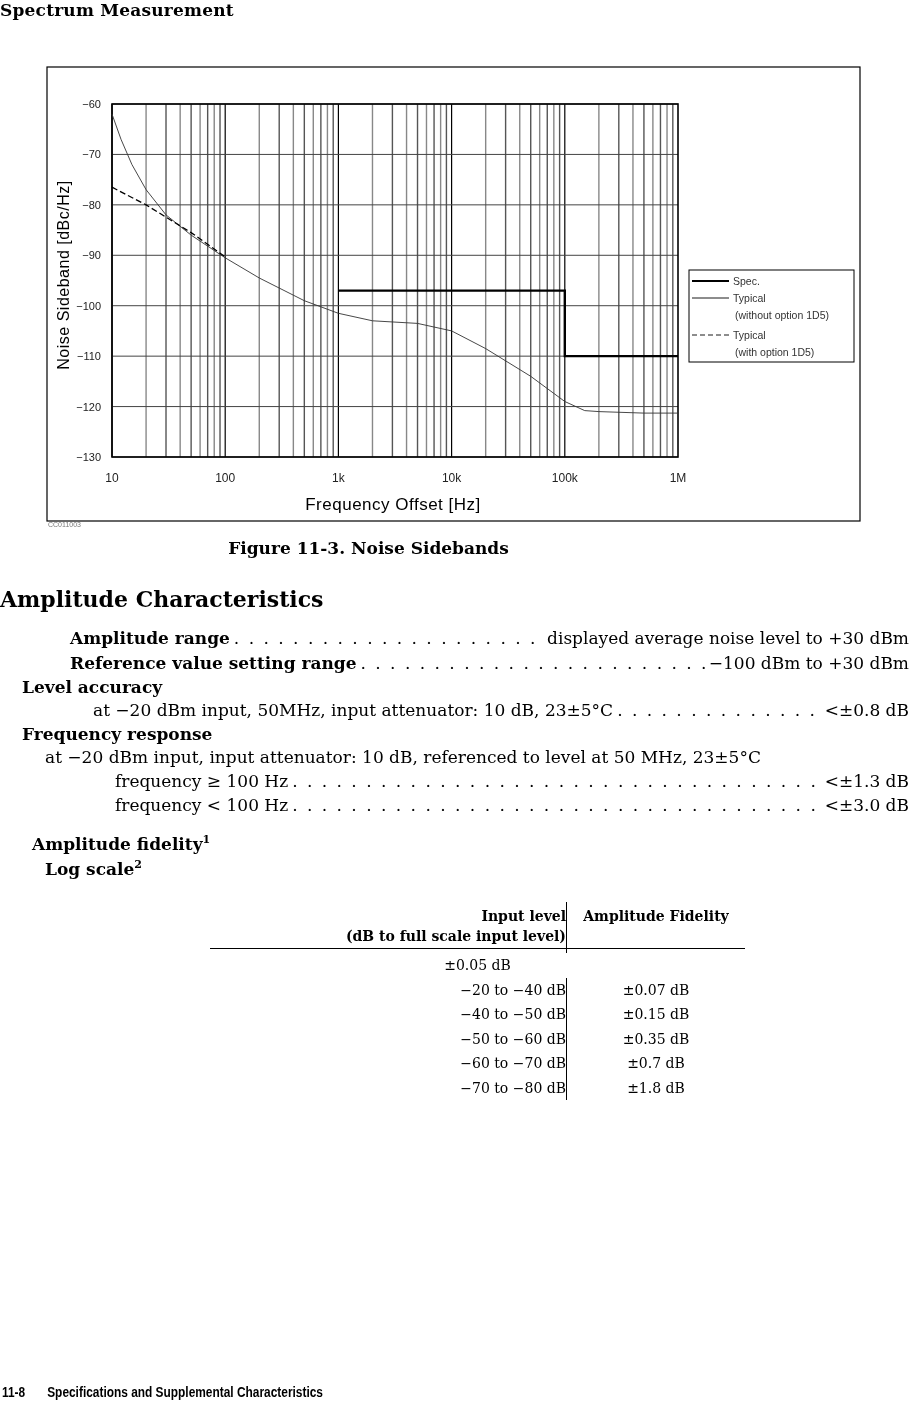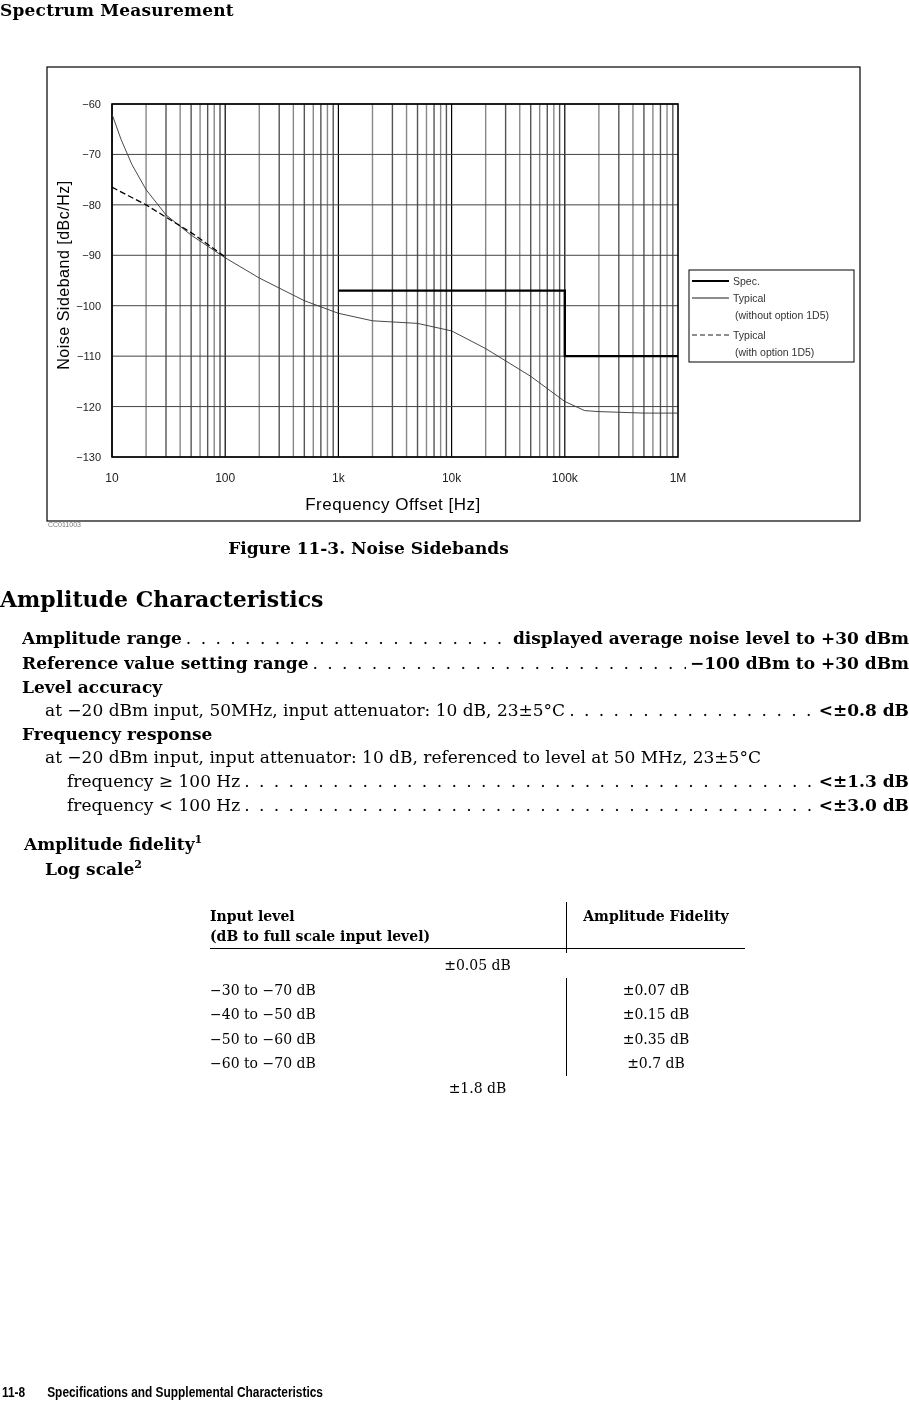--- a/index.html
+++ b/index.html
@@ -2,30 +2,30 @@
 <html><head>
 <meta charset="utf-8">
 <style>
   html, body { margin:0; padding:0; background:#fff; }
   body { width:909px; height:1405px; position:relative; font-family:"DejaVu Serif", serif; color:#000; overflow:hidden; }
   .hdr { position:absolute; left:0; top:0; font-weight:bold; font-size:17px; font-family:"DejaVu Serif", serif; letter-spacing:0.2px; }
   #chart { position:absolute; left:0; top:0; }
   .caption { position:absolute; top:538px; left:0; width:737px; text-align:center; font-weight:bold; font-size:17px; }
   .h2 { position:absolute; left:0; top:586px; font-size:22px; font-weight:bold; }
   .spec { position:absolute; left:22px; width:887px; font-size:17px; height:24px; line-height:24px; display:flex; white-space:nowrap; overflow:hidden; }
-  .spec .lbl { flex:0 0 auto; }
+  .spec .lbl { flex:0 0 auto;margin-left:48px; }
   .spec .lbl.b { font-weight:bold; }
   .spec .dots { flex:1 1 auto; overflow:hidden; margin:0 4px; letter-spacing:2px; color:#000; }
-  .spec .val { flex:0 0 auto;font-weight:bold; }
+  .spec .val { flex:0 0 auto; }
   .line { position:absolute; font-size:17px; height:24px; line-height:24px; white-space:nowrap; }
   .b { font-weight:bold; }
   sup { font-size:11px; }
   .tbl { position:absolute; left:210px; top:902px; width:535px; font-size:14px; }
   .tbl .head { display:flex; border-bottom:1px solid #000; height:46px; }
-  .tbl .c1 { width:356px; text-align:left; border-right:1px solid #000; }
+  .tbl .c1 { width:356px; text-align:right; border-right:1px solid #000; }
   .tbl .c2 { flex:1; text-align:center; }
   .tbl .head .c1, .tbl .head .c2 { font-weight:bold; font-size:14px; line-height:20px; padding-top:4px; }
   .tbl .row { display:flex; height:24.5px; line-height:24.5px; }
   .footer { position:absolute; left:2px; top:1384px; font-family:"Liberation Sans", sans-serif; font-weight:bold; font-size:14px; transform:scaleX(0.85); transform-origin:left; }
   .footer span.pg { margin-right:22px; }
 </style>
 </head>
 <body>
 
 <div class="hdr">Spectrum Measurement</div>
@@ -155,56 +155,57 @@
   <span class="lbl">frequency ≥ 100 Hz</span>
   <span class="dots">. . . . . . . . . . . . . . . . . . . . . . . . . . . . . . . . . . . . . . . . . . . . . . . . . . . . . . . . . . . . . . . . . . . . . . . . . . . . . . . . . . . . . . . . . . . . . . . . . . . . . . .</span>
   <span class="val">&lt;±1.3 dB</span>
 </div>
 <div class="spec" style="top:793px; left:67px; width:842px">
   <span class="lbl">frequency &lt; 100 Hz</span>
   <span class="dots">. . . . . . . . . . . . . . . . . . . . . . . . . . . . . . . . . . . . . . . . . . . . . . . . . . . . . . . . . . . . . . . . . . . . . . . . . . . . . . . . . . . . . . . . . . . . . . . . . . . . . . .</span>
   <span class="val">&lt;±3.0 dB</span>
 </div>
 
-<div class="line b" style="left:24px; top:828px"><span>Amplitude fidelity</span><sup>1</sup></div>
+<div class="line b" style="left:32px; top:828px"><span>Amplitude fidelity</span><sup>1</sup></div>
 <div class="line b" style="left:45px; top:853px"><span>Log scale</span><sup>2</sup></div>
 
 <div class="tbl">
   <div class="head">
     <div class="c1">
       <div>Input level</div>
       <div>(dB to full scale input level)</div>
     </div>
     <div class="c2">Amplitude Fidelity</div>
   </div>
   <div style="height:4px; display:flex">
       <div class="c1"></div>
       <div class="c2"></div>
     </div>
   <div id="tbody">
       <div class="row">
         <div class="c2">±0.05 dB</div>
       </div>
       <div class="row">
-        <div class="c1">−30 to −70 dB</div>
+        <div class="c1">−20 to −40 dB</div>
         <div class="c2">±0.07 dB</div>
       </div>
       <div class="row">
         <div class="c1">−40 to −50 dB</div>
         <div class="c2">±0.15 dB</div>
       </div>
       <div class="row">
         <div class="c1">−50 to −60 dB</div>
         <div class="c2">±0.35 dB</div>
       </div>
       <div class="row">
         <div class="c1">−60 to −70 dB</div>
         <div class="c2">±0.7 dB</div>
       </div>
       <div class="row">
+        <div class="c1">−70 to −80 dB</div>
         <div class="c2">±1.8 dB</div>
       </div>
     </div>
 </div>
 
 <div class="footer">
   <span class="pg">11-8</span>
   <span>Specifications and Supplemental Characteristics</span>
 </div>
 

